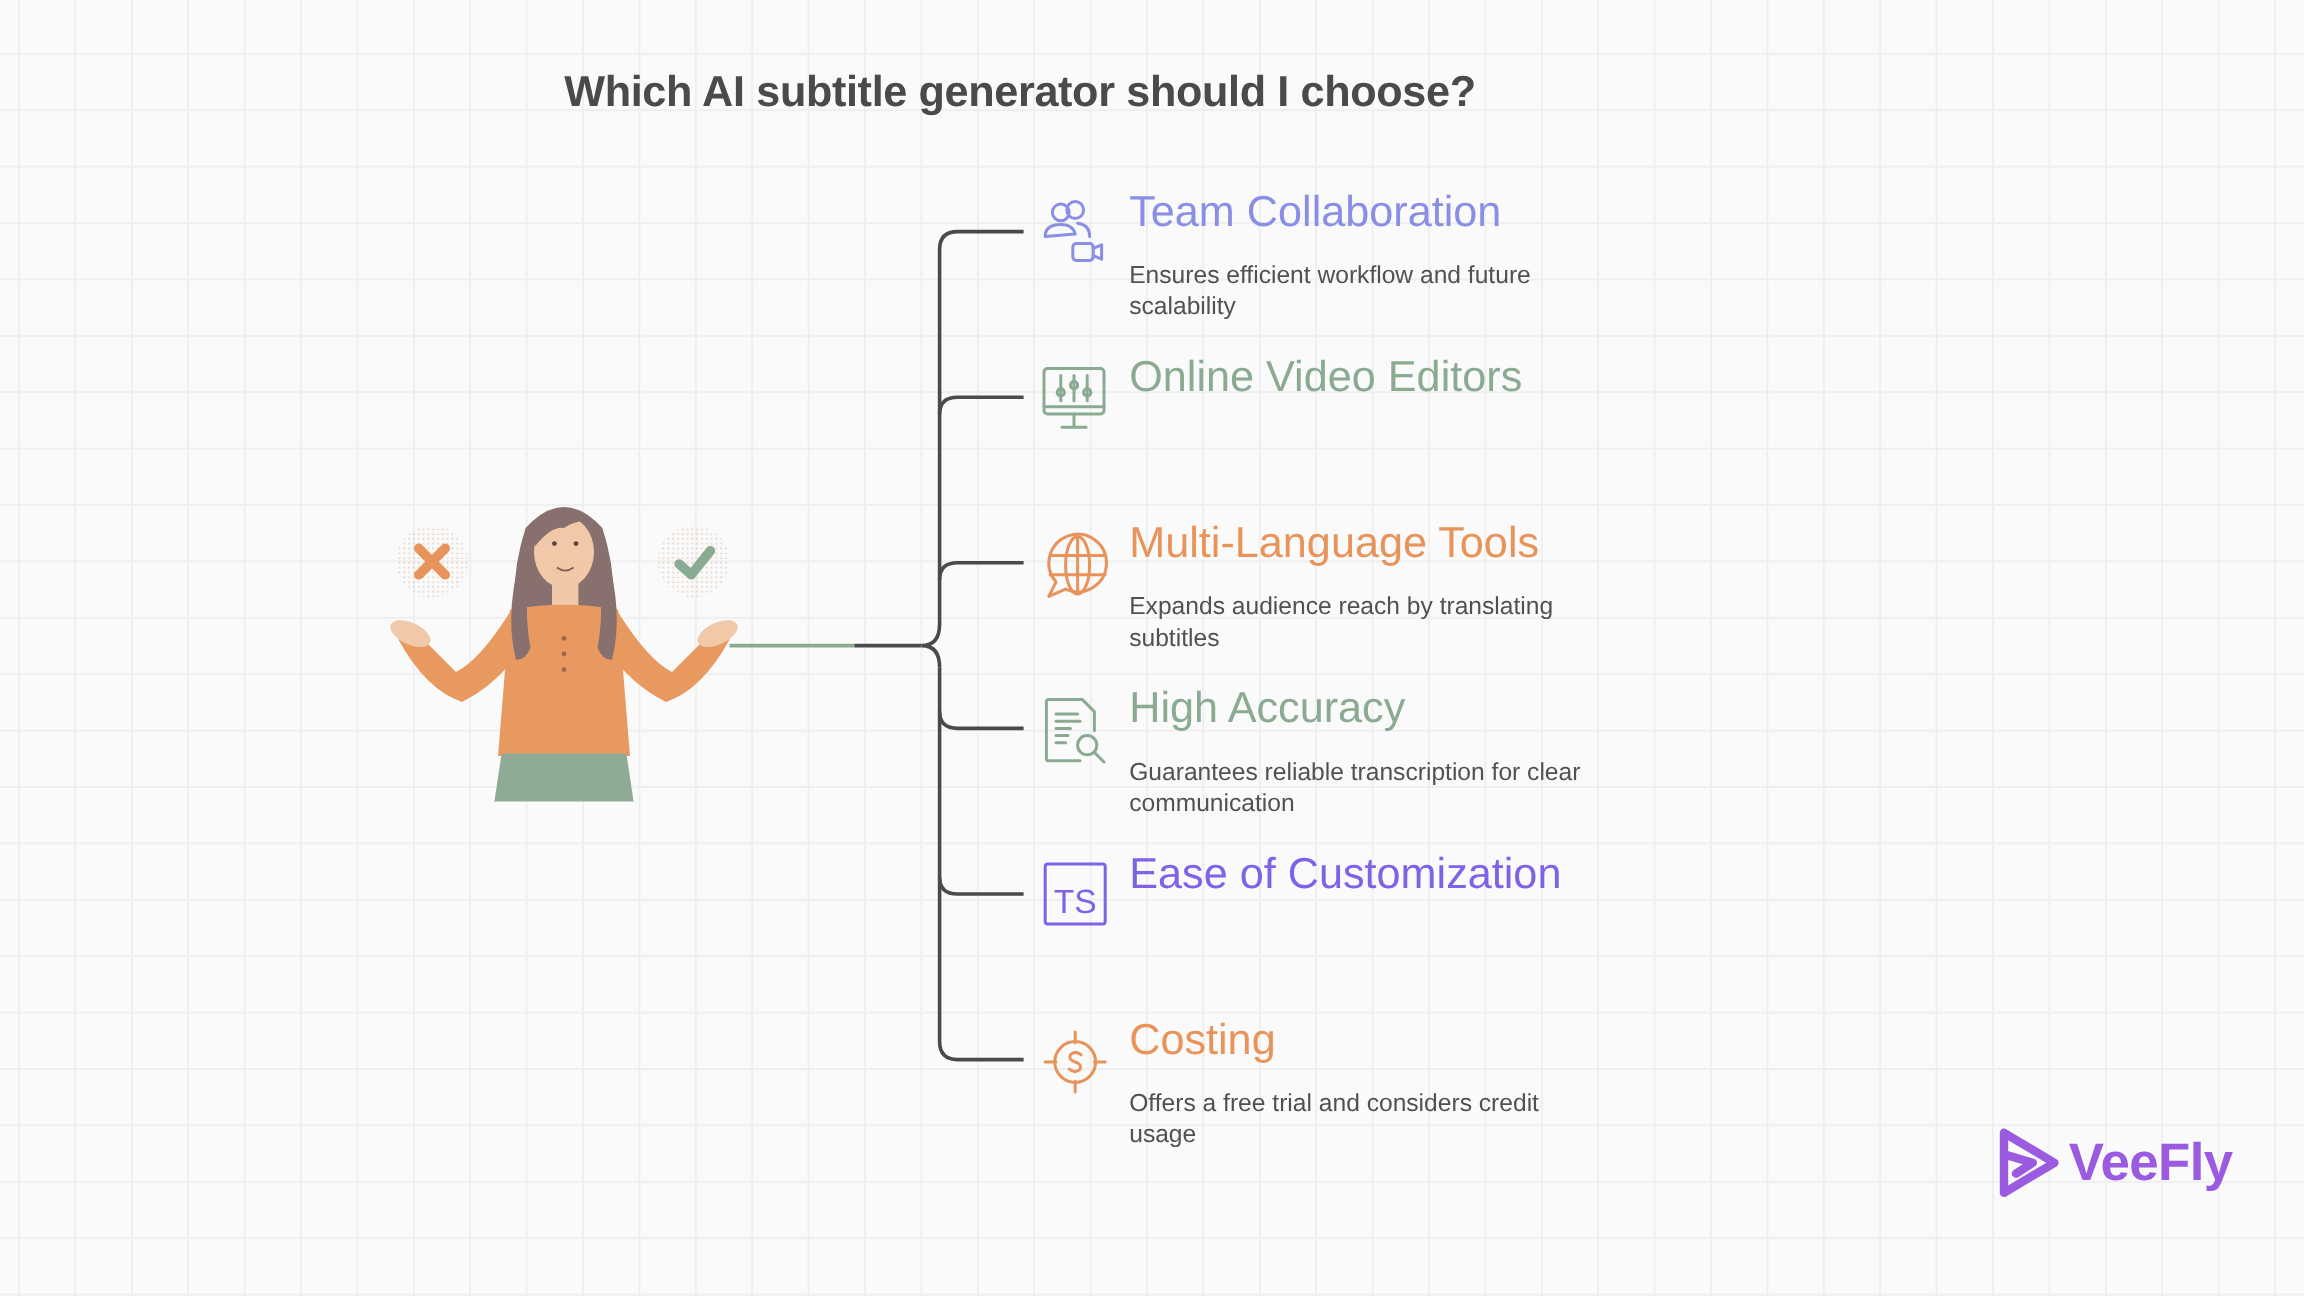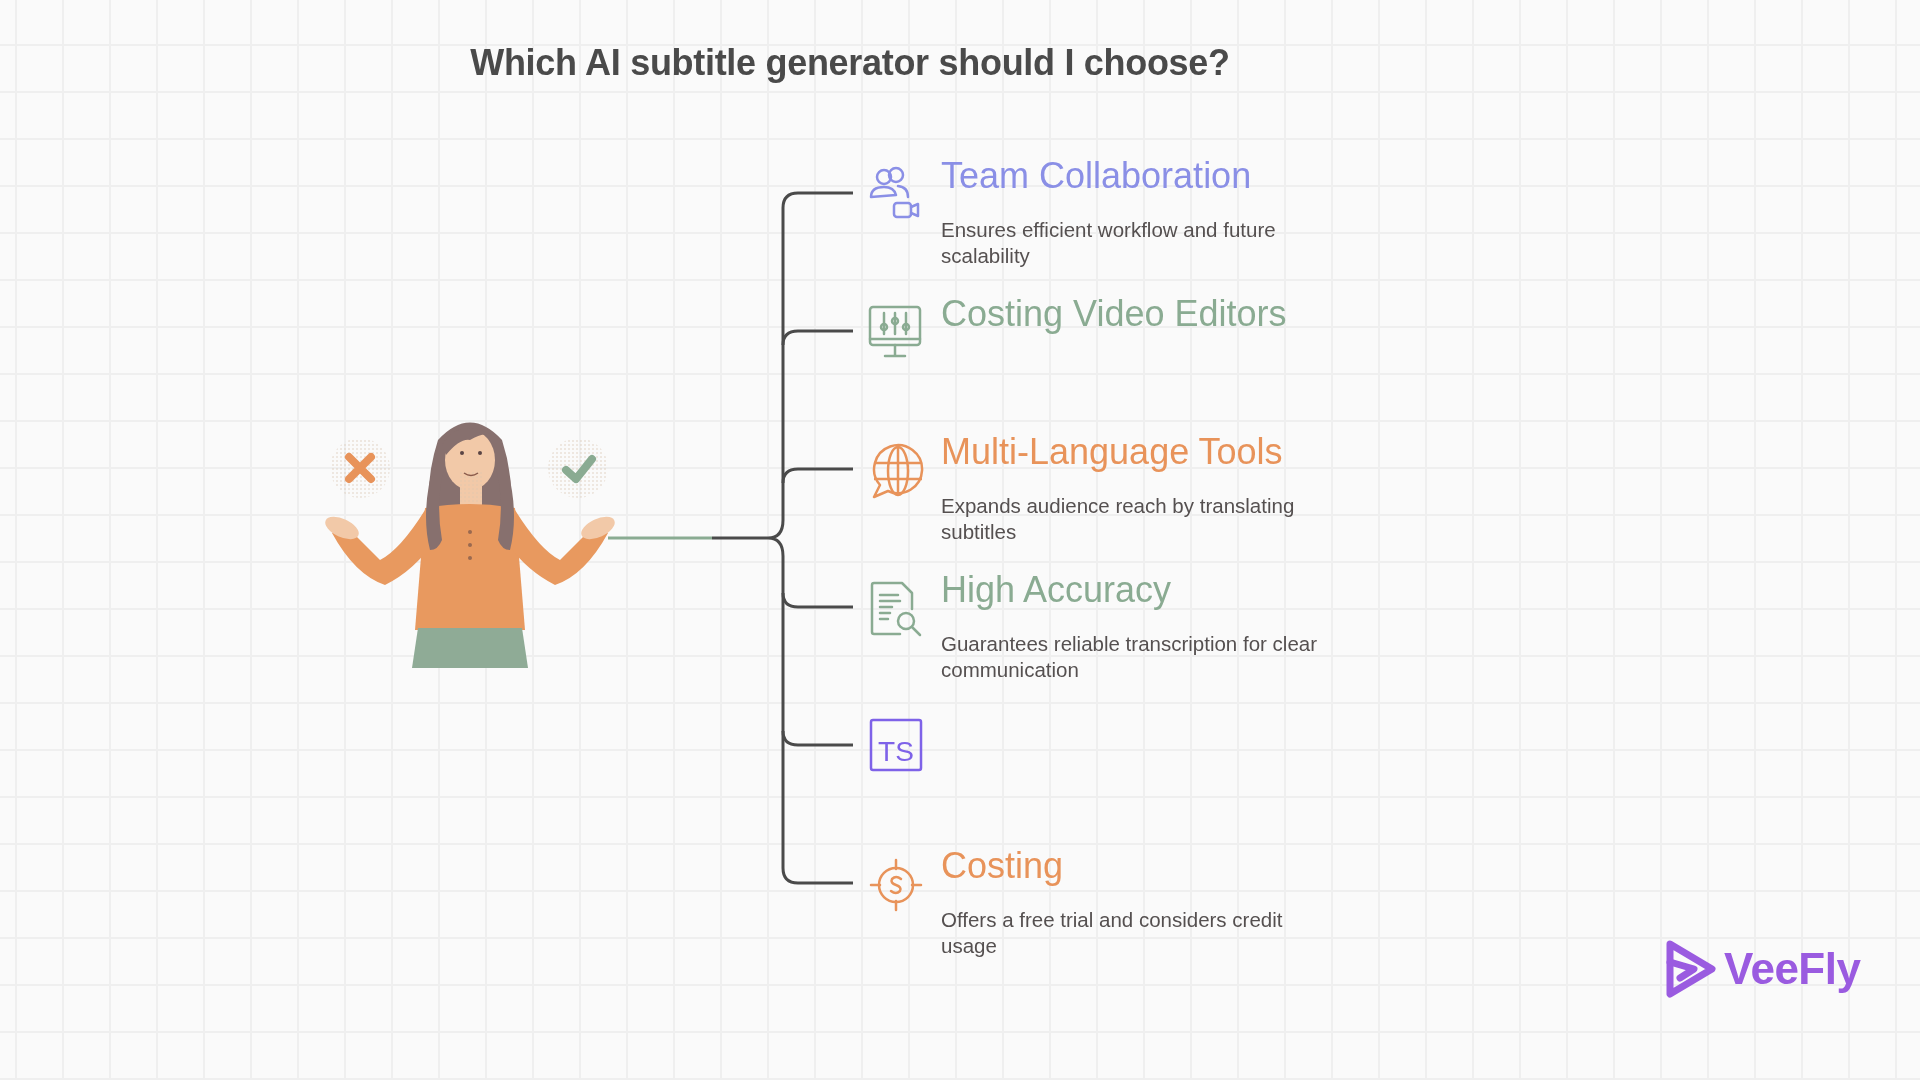--- a/index.html
+++ b/index.html
@@ -7,21 +7,21 @@
     width: 1920px; height: 1080px; overflow: hidden; position: relative;
     background-color: #fafafa;
     background-image:
       linear-gradient(to right, #efefef 2px, transparent 2px),
       linear-gradient(to bottom, #efefef 2px, transparent 2px);
     background-size: 47px 47px;
     background-position: 15px 44px;
     font-family: "Liberation Sans", sans-serif;
   }
   .title {
-    position: absolute; left: 0; width: 1700px; top: 42px;
+    position: absolute; left: 0; width: 1700px; top: 55px;
     text-align: center; font-size: 36px; font-weight: bold; color: #4a4a4a;
     letter-spacing: -0.3px;
   }
   .connectors { position: absolute; left: 0; top: 0; }
   .person { position: absolute; left: 320px; top: 400px; }
   .item { position: absolute; left: 868px; width: 460px; height: 130px; }
   .item .icon { position: absolute; left: 0; top: 0; width: 56px; height: 60px; }
   .item .heading {
     position: absolute; left: 73px; top: -10px; font-size: 36px; white-space: nowrap;
   }
@@ -116,21 +116,21 @@
     <line x1="2" y1="36" x2="52" y2="36"></line>
     <line x1="27" y1="42" x2="27" y2="52"></line>
       <line x1="17" y1="53" x2="37" y2="53"></line>
     <line x1="16" y1="10" x2="16" y2="31"></line>
       <circle cx="16" cy="24" r="3"></circle>
     <line x1="27" y1="10" x2="27" y2="31"></line>
       <circle cx="27" cy="18" r="3"></circle>
     <line x1="38" y1="10" x2="38" y2="31"></line>
       <circle cx="38" cy="24" r="3"></circle>
   </svg>
-  <div class="heading" style="color:#8aab92;">Costing Video Editors</div>
+  <div class="heading" style="color:#8aab92;">Online Video Editors</div>
 </div>
 
 <div class="item" style="top:441px;">
   <svg class="icon" viewBox="0 0 56 60" fill="none" stroke="#e8935a" stroke-width="2.5" stroke-linejoin="round">
     <path d="M12,44 A24,24 0 1 1 20,50 L6,56 Z"></path>
     <ellipse cx="30" cy="30" rx="10" ry="24"></ellipse>
     <line x1="6" y1="22" x2="54" y2="22"></line>
       <line x1="6" y1="38" x2="54" y2="38"></line>
     <line x1="30" y1="6" x2="30" y2="54"></line>
   </svg>
@@ -151,20 +151,21 @@
   </svg>
   <div class="heading" style="color:#8aab92;">High Accuracy</div>
   <div class="desc">Guarantees reliable transcription for clear communication</div>
 </div>
 
 <div class="item" style="top:717px;">
   <svg class="icon" viewBox="0 0 56 60" fill="none" stroke="#7e62e8" stroke-width="2.5">
     <rect x="3" y="3" width="50" height="50" rx="2"></rect>
     <text x="28" y="44" text-anchor="middle" font-family="Liberation Sans, sans-serif" font-size="28" fill="#7e62e8" stroke="none">TS</text>
   </svg>
+  <div class="heading" style="color:#7e62e8;">Ease of Customization</div>
 </div>
 
 <div class="item" style="top:855px;">
   <svg class="icon" viewBox="0 0 56 60" fill="none" stroke="#e8935a" stroke-width="2.5" stroke-linecap="round">
     <circle cx="28" cy="30" r="17"></circle>
     <line x1="28" y1="5" x2="28" y2="14"></line>
       <line x1="28" y1="46" x2="28" y2="55"></line>
     <line x1="3" y1="30" x2="12" y2="30"></line>
       <line x1="44" y1="30" x2="53" y2="30"></line>
     <path d="M33,24 Q28,20 24,24 Q22,28 28,30 Q34,32 32,36 Q28,40 23,36"></path>

